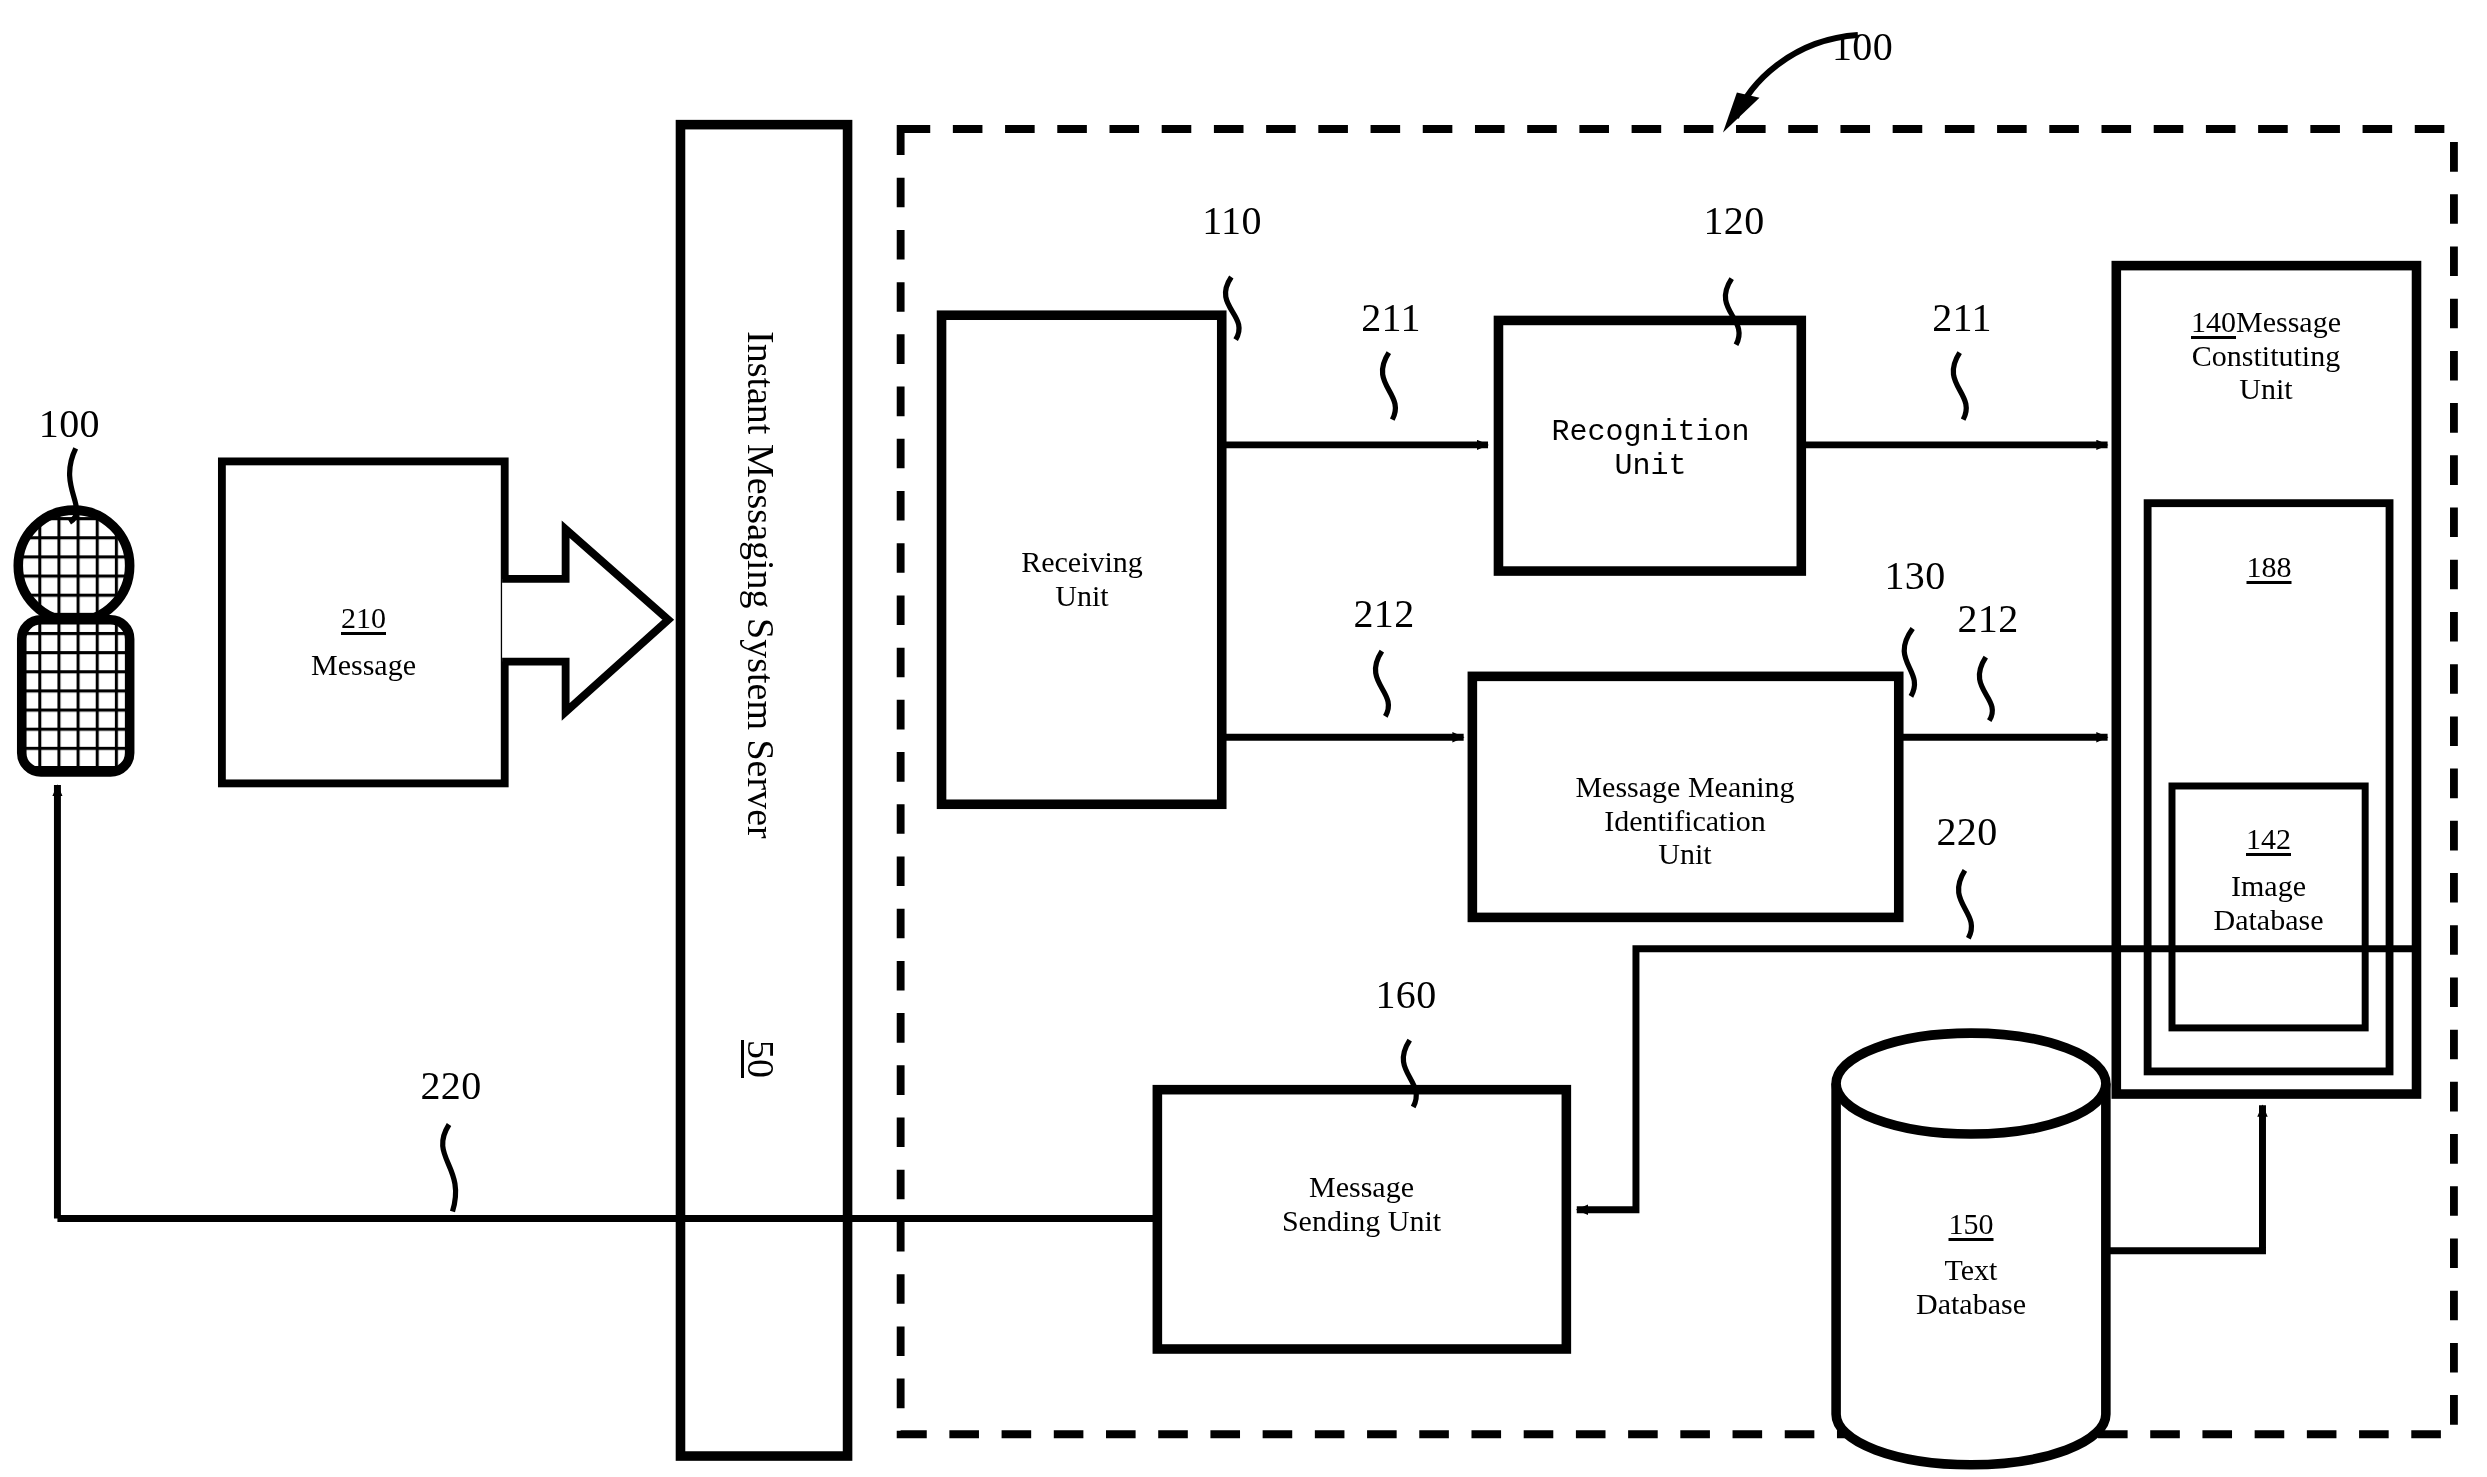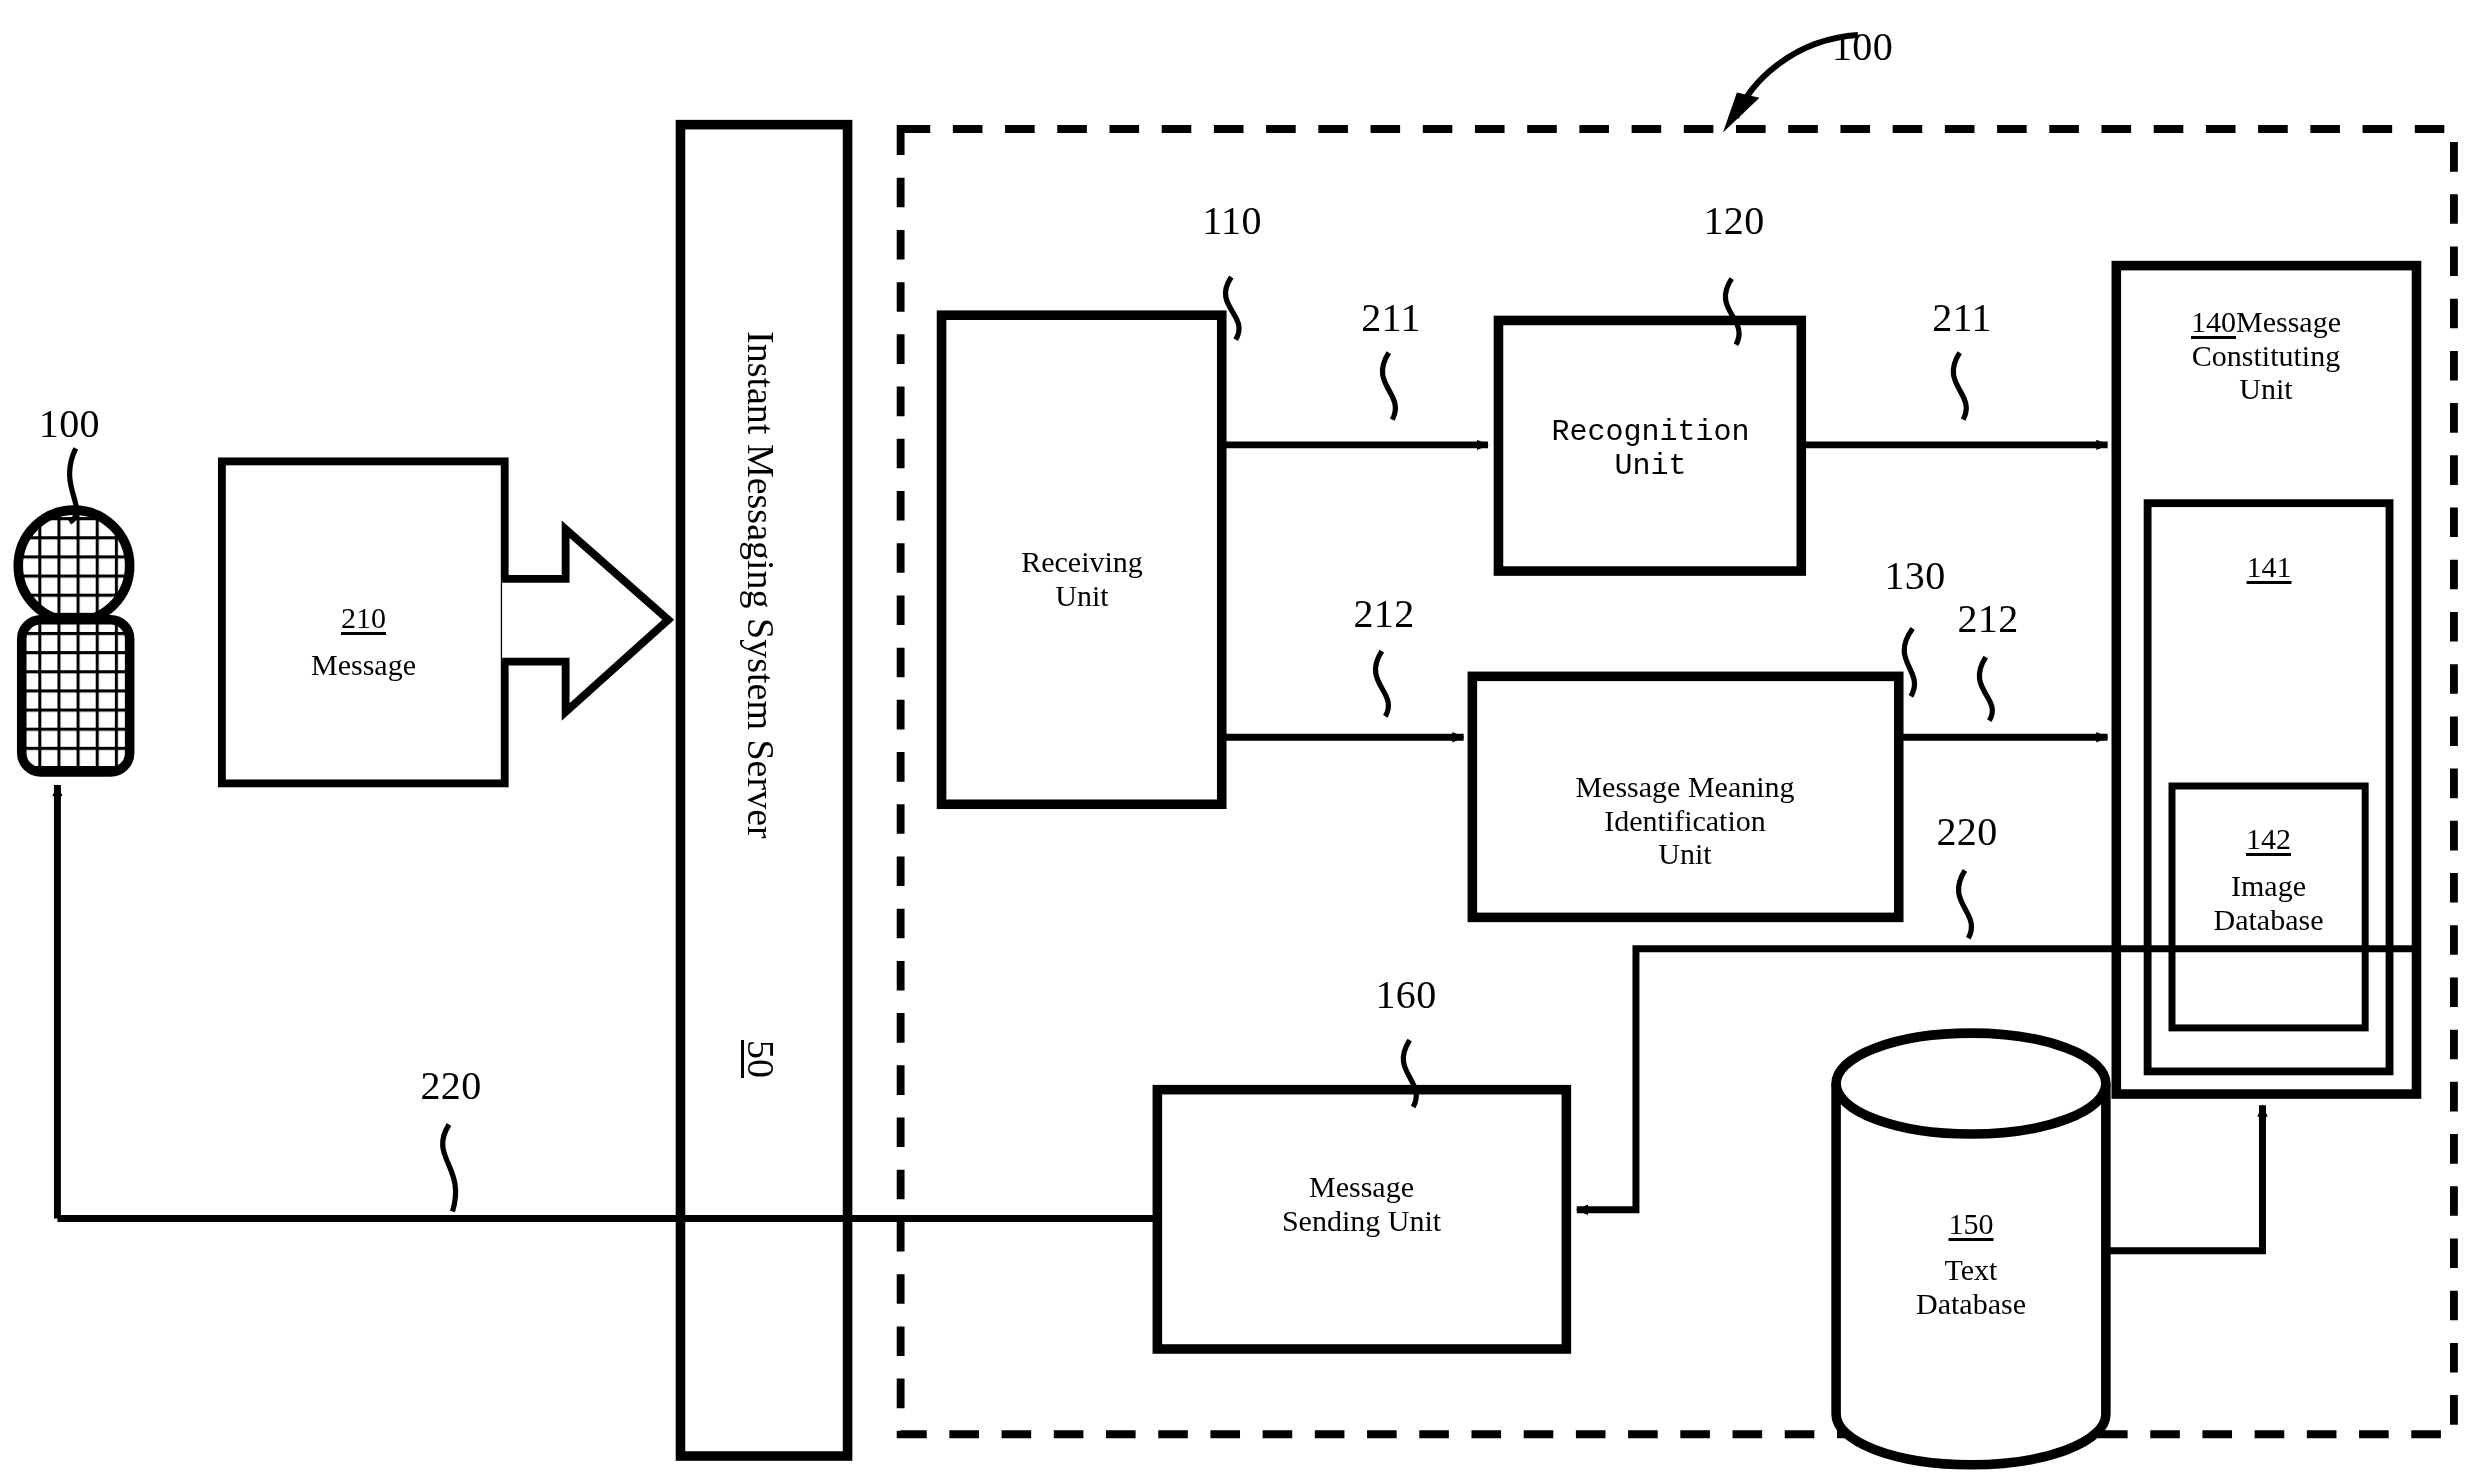--- a/index.html
+++ b/index.html
@@ -194,21 +194,21 @@
   <div class="lbl ref" style="left:1901px; top:280px; width:122px;">211</div>
   <div class="lbl ref" style="left:1323px; top:576px; width:122px;">212</div>
   <div class="lbl ref" style="left:1927px; top:581px; width:122px;">212</div>
   <div class="lbl ref" style="left:1906px; top:794px; width:122px;">220</div>
   <div class="lbl ref" style="left:390px; top:1048px; width:122px;">220</div>
 
   <div class="lbl boxtext" style="left:2116px; top:289px; width:300px;"><span class="u">140</span><span>Message
 Constituting
 Unit</span></div>
 
-  <div class="lbl boxtext" style="left:2148px; top:534px; width:242px;"><span class="u">141</span></div>
+  <div class="lbl boxtext" style="left:2148px; top:534px; width:242px;"><span class="u">188</span></div>
 
   <div class="lbl boxtext" style="left:2172px; top:806px; width:193px;"><span class="u">142</span></div>
   <div class="lbl boxtext" style="left:2172px; top:853px; width:193px;">Image
 Database</div>
 
   <div class="lbl ref" style="left:1345px; top:957px; width:122px;">160</div>
   <div class="lbl boxtext" style="left:1157px; top:1154px; width:409px;">Message
 Sending Unit</div>
 
   <div class="lbl boxtext" style="left:1836px; top:1191px; width:270px;"><span class="u">150</span></div>

